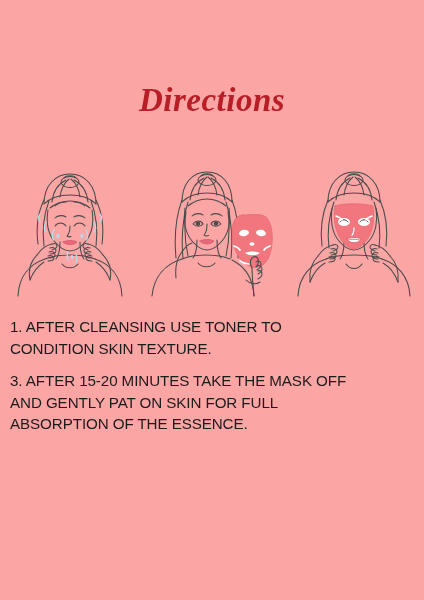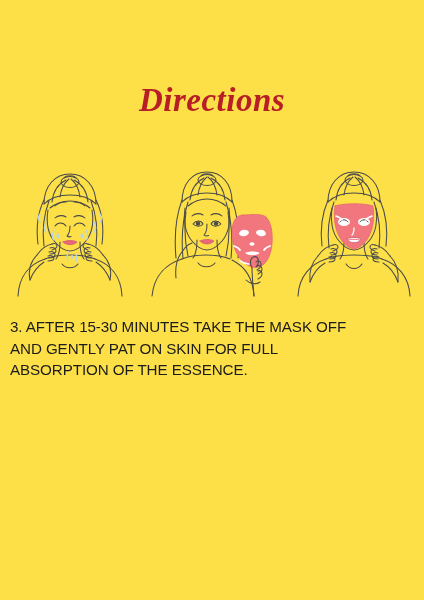--- a/index.html
+++ b/index.html
@@ -12,21 +12,21 @@
     height: 600px;
     position: relative;
     overflow: hidden;
     font-family: "Liberation Sans", sans-serif;
     -webkit-font-smoothing: antialiased;
   }
 
   .page {
     position: absolute;
     inset: 0;
-    background: #fde047;
+    background: #fca5a5;
   }
 
   
   .title {
     position: absolute;
     top: 84px;
     left: 0;
     width: 424px;
     text-align: center;
     font-family: "Liberation Serif", "DejaVu Serif", serif;
@@ -308,18 +308,20 @@
         <path d="M93 89 C90 88 87 89 87 91.5 C87 94 90 95 93 95"></path>
         <path d="M94 93 C91 92 88 93 88 95.5 C88 98 91 99 94 99"></path>
         <path d="M95 97 C92 96 89 97 89 99 C89 101.5 92 102 95 102"></path>
         <path d="M114 122 C111 114 106 107 99 103"></path>
       </svg>
     </div>
 
   </div>
 
   <div class="steps">
-    <p class="step">3. AFTER 15-30 MINUTES TAKE THE MASK OFF
+    <p class="step">1.  AFTER CLEANSING USE TONER TO
+CONDITION SKIN TEXTURE.</p>
+    <p class="step">3. AFTER 15-20 MINUTES TAKE THE MASK OFF
 AND GENTLY PAT ON SKIN FOR FULL
 ABSORPTION OF THE ESSENCE.</p>
   </div>
 
 </div>
 
 </body></html>

